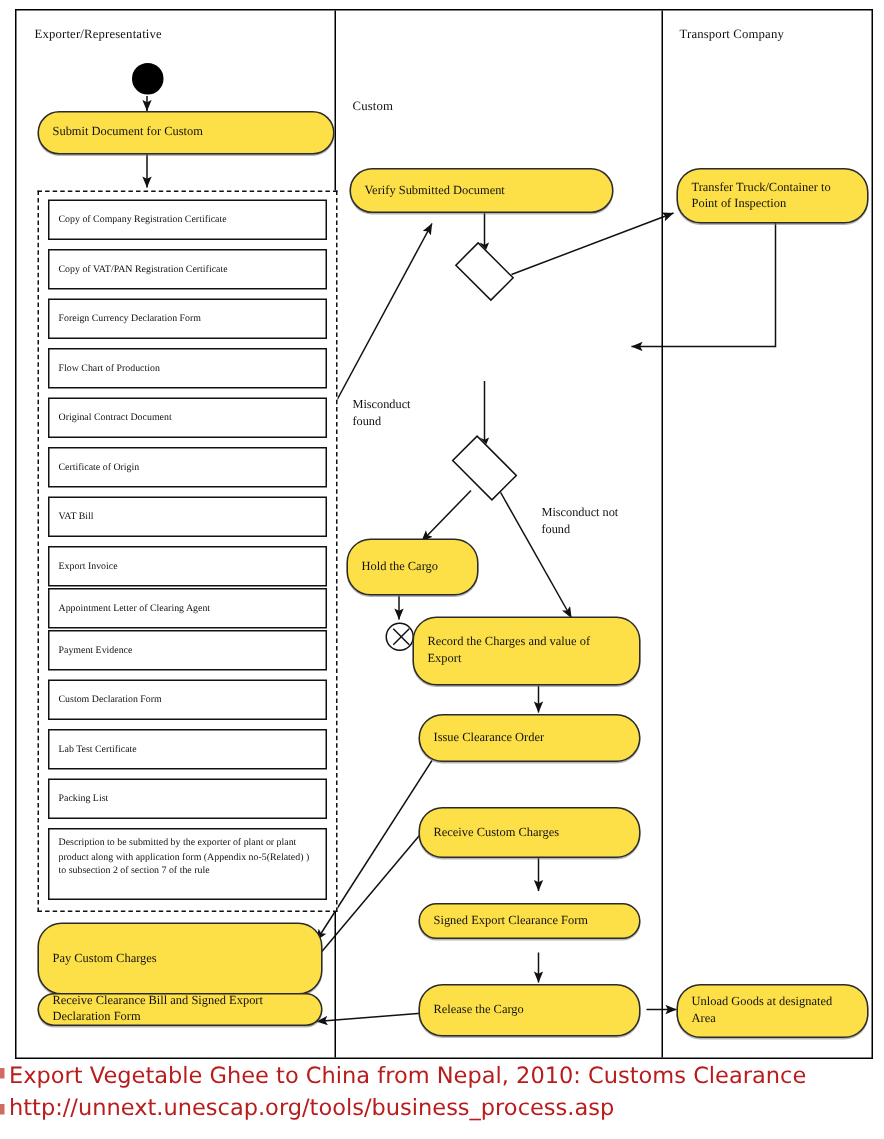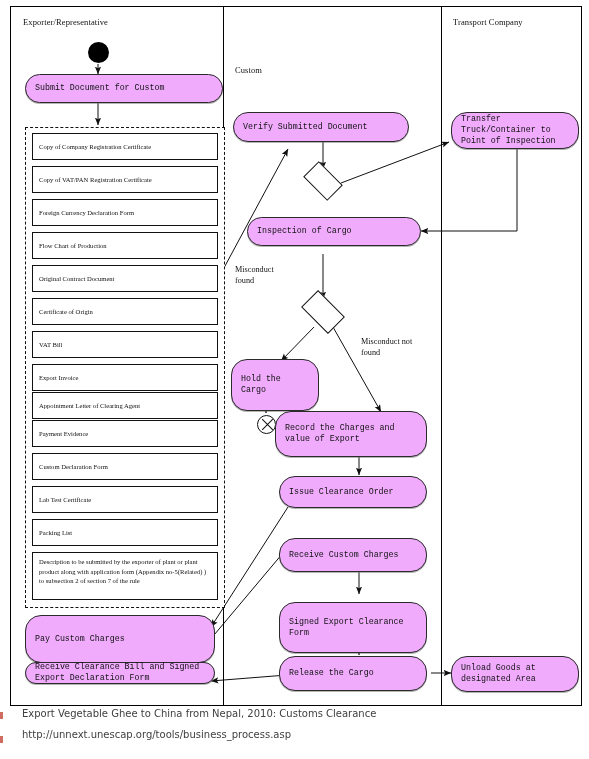--- a/index.html
+++ b/index.html
@@ -33,29 +33,28 @@
     font-size: 8.5px;
     color: #111;
     letter-spacing: 0.1px;
     white-space: nowrap;
   }
   
   .node {
     position: absolute;
     border: 1px solid #2b2b2b;
     border-radius: 16px;
-    background: #f0abfc;
+    background: #fde047;
     font-size: 8.3px;
     color: #111;
     line-height: 1.32;
     padding: 4px 9px;
     display: flex;
     align-items: center;
     box-shadow: 0 1px 0 rgba(120,120,120,0.55);
-    font-family: Liberation Mono, monospace;
   }
   .node span { display: block; }
   
   .start-node {
     position: absolute;
     width: 21px; height: 21px;
     border-radius: 50%;
     background: #000;
   }
   
@@ -103,24 +102,24 @@
   .edge-label {
     position: absolute;
     font-size: 8.2px;
     color: #111;
     line-height: 1.3;
     white-space: pre-line;
   }
   #arrows { position: absolute; left: 0; top: 0; width: 572px; height: 700px; }
   .caption {
     position: absolute;
-    left: 22px;
+    left: 6px;
     font-family: "DejaVu Sans", sans-serif;
-    font-size: 10px;
-    color: #404040;
+    font-size: 15px;
+    color: #b91c1c;
     line-height: 1.45;
     white-space: nowrap;
   }
   .edge-tick {
     position: absolute;
     width: 3px; height: 7px;
     background: #c0392b;
     opacity: .75;
   }
 </style>
@@ -240,51 +239,48 @@
     <div class="node" style="left:14px; top:655px; width:190px; height:22px;">
       <span>Receive Clearance Bill and Signed Export Declaration Form</span>
     </div>
 
     <div class="node" style="left:222px; top:105px; width:176px; height:30px;">
       <span>Verify Submitted Document</span>
     </div>
 
     <div class="diamond" style="left:295px; top:163px; width:34px; height:22px;"></div>
 
-    <div class="node" style="left:236px; top:210px; width:174px; height:29px;">
-      <span>Inspection of Cargo</span>
-    </div>
 
     <div class="edge-label" style="left:224px; top:258px;">Misconduct
 found</div>
 
     <div class="diamond" style="left:293px; top:293px; width:38px; height:24px;"></div>
 
     <div class="edge-label" style="left:350px; top:330px;">Misconduct not
 found</div>
 
-    <div class="node" style="left:220px; top:352px; width:88px; height:52px;">
+    <div class="node" style="left:220px; top:352px; width:88px; height:38px;">
       <span>Hold the Cargo</span>
     </div>
 
     <div class="end-x" style="left:246px; top:408px;"></div>
 
     <div class="node" style="left:264px; top:404px; width:152px; height:46px;">
       <span>Record the Charges and value of Export</span>
     </div>
 
     <div class="node" style="left:268px; top:531px; width:148px; height:34px;">
       <span>Receive Custom Charges</span>
     </div>
 
     <div class="node" style="left:268px; top:469px; width:148px; height:32px;">
       <span>Issue Clearance Order</span>
     </div>
 
-    <div class="node" style="left:268px; top:595px; width:148px; height:51px;align-items:center;">
+    <div class="node" style="left:268px; top:595px; width:148px; height:24px;align-items:center;">
       <span>Signed Export Clearance Form</span>
     </div>
 
     <div class="node" style="left:268px; top:649px; width:148px; height:35px;">
       <span>Release the Cargo</span>
     </div>
 
     <div class="node" style="left:440px; top:105px; width:128px; height:37px;">
       <span>Transfer Truck/Container to Point of Inspection</span>
     </div>

